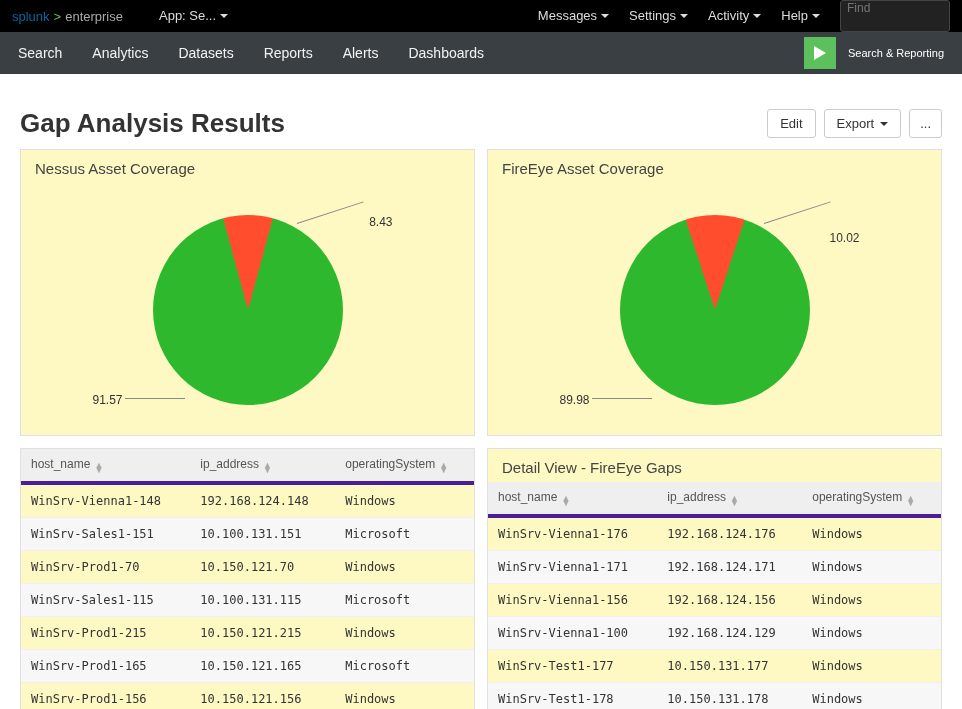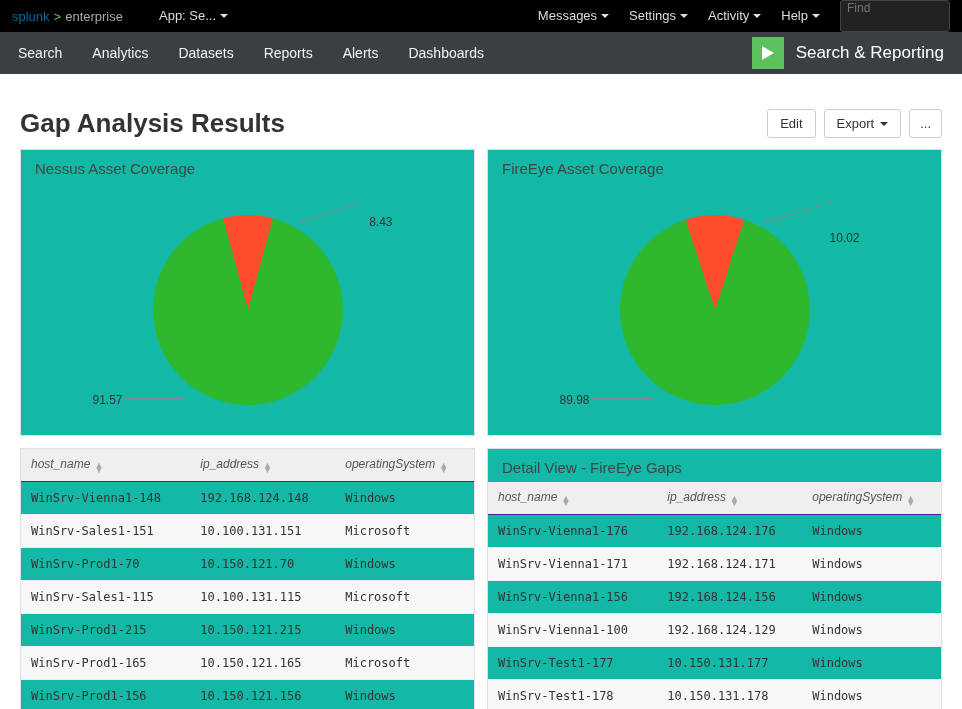--- a/index.html
+++ b/index.html
@@ -15,40 +15,40 @@
   .tn-item { padding: 0 8px; display:flex; align-items:center; gap:4px; color:#ddd; cursor:pointer; line-height:32px; }
   .caret { width:0;height:0;border-left:4px solid transparent;border-right:4px solid transparent;border-top:4px solid currentColor; display:inline-block;}
   .searchbox { display:flex; align-items:flex-start; background:#222; border:1px solid #444; border-radius:3px; height:32px; width:110px; margin-left:8px;}
   .searchbox input { background:transparent;border:none;outline:none;color:#ccc;font-size:12px;padding:0 6px;flex:1; }
   
   .subnav { background:#3a3f44; height:42px; display:flex; align-items:center; padding:0 18px; color:#eee; font-size:14px;}
   .subnav .sn-item { margin-right:30px; cursor:pointer; color:#f2f2f2; }
   .subnav .sn-spacer { flex:1; }
   .app-badge { display:flex; align-items:center; gap:12px; }
   .app-icon { width:32px;height:32px;background:#5cc05c;display:flex;align-items:center;justify-content:center;color:#fff;font-weight:bold;font-size:20px; }
-  .app-name { font-size:17px; color:#fff; }
+  .app-name { font-size:11px; color:#fff; }
   
   .pagehdr { display:flex; align-items:center; padding:34px 20px 10px; }
   .pagehdr h1 { font-size:26px; font-weight:600; color:#333; }
   .pagehdr .actions { margin-left:auto; display:flex; gap:8px;justify-content:center; }
   .btn { background:#fff; border:1px solid #ccc; border-radius:3px; padding:6px 12px; font-size:13px; color:#333; cursor:pointer; display:flex; align-items:center; gap:6px;}
   .btn-icon { padding:6px 10px; }
   
   .panels { display:flex; gap:12px; padding:0 20px 20px; flex-wrap:wrap;}
-  .panel { border:1px solid #e0e0e0; width:455px; background:#14b8a6;}
+  .panel { border:1px solid #e0e0e0; width:455px; background:#fef9c3;}
   .panel-title { font-size:15px; padding:10px 14px 8px; color:#444;}
   .chart-area { height:250px; position:relative; display:flex; align-items:center; justify-content:center;}
   .pie-wrap { position:relative; width:190px; height:190px;}
   .pie { width:190px;height:190px;border-radius:50%; }
   .labelconn { position:absolute; font-size:12px; color:#333; }
   .conn-line { position:absolute; background:#888; height:1px; }
   
   .tbl-title { font-size:15px; padding:10px 14px 6px; color:#444; }
   table { width:100%; border-collapse:collapse; font-size:12px; }
-  th { background:#efefef; text-align:left; padding:8px 10px; font-weight:normal; color:#555; border-bottom:1px solid #4c1d95; cursor:pointer;font-style:italic;}
+  th { background:#efefef; text-align:left; padding:8px 10px; font-weight:normal; color:#555; border-bottom:4px solid #4c1d95; cursor:pointer;}
   th .sort { color:#aaa; font-size:9px; margin-left:4px; display:inline-flex; flex-direction:column; line-height:5px;}
   tbody tr:nth-child(even){ background:#f7f7f7; }
   td { padding:9px 10px; font-family: ui-monospace, SFMono-Regular, Menlo, Consolas, monospace; color:#333; border-bottom:1px solid #f0f0f0;}
 </style>
 </head>
 <body>
 
 <div class="topnav">
   <div class="brand">
     <span class="g">splunk</span>

